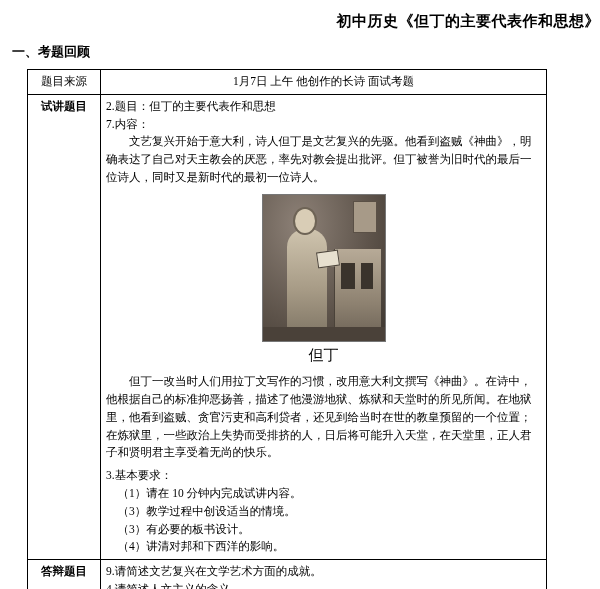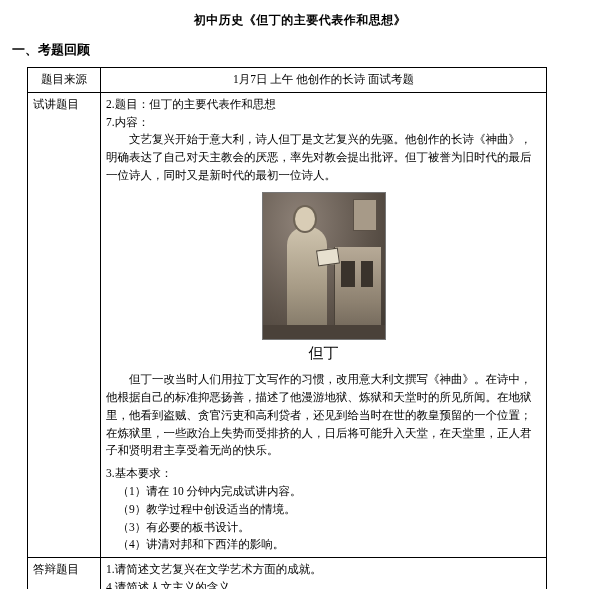--- a/index.html
+++ b/index.html
@@ -15,22 +15,22 @@
     position: relative;
     overflow: hidden;
   }
   .page {
     width: 600px;
     height: 589px;
     box-sizing: border-box;
     padding: 0;
   }
   .doc-title {
-    text-align: center;
-    font-size: 12px;
+    text-align: right;
+    font-size: 15px;
     font-weight: bold;
     letter-spacing: 0.5px;
     margin-top: 12px;
     margin-bottom: 10px;
   }
   .section-heading {
     font-size: 13px;
     font-weight: bold;
     margin: 12px 0 8px 12px;
     font-family: Liberation Serif, serif;
@@ -49,22 +49,23 @@
     padding: 3px 5px;
   }
   td.label {
     width: 62px;
     text-align: center;
     vertical-align: middle;
     font-size: 11.5px;
     padding: 3px 2px;
   }
   td.center-mid {
-    text-align: left;
+    text-align: center;
     vertical-align: middle;
+    font-weight: bold;
   }
   .row-head {
     text-align: center;
     font-size: 11.5px;
     padding: 4px 2px;
   }
   .p {
     margin: 0;
   }
   .indent2 {
@@ -190,50 +191,50 @@
       <tr>
         <td class="label">题目来源</td>
         <td class="row-head">1月7日 上午 他创作的长诗 面试考题</td>
       </tr>
 
       <tr>
         <td class="label center-mid">试讲题目</td>
         <td>
           <p class="p">2.题目：但丁的主要代表作和思想</p>
           <p class="p">7.内容：</p>
-          <p class="p indent2">文艺复兴开始于意大利，诗人但丁是文艺复兴的先驱。他创作的长诗《神曲》，明确表达了自己对天主教会的厌恶，率先对教会提出批评。但丁被誉为旧时代的最后一位诗人，同时又是新时代的最初一位诗人。</p>
+          <p class="p indent2">文艺复兴开始于意大利，诗人但丁是文艺复兴的先驱。他看到盗贼《神曲》，明确表达了自己对天主教会的厌恶，率先对教会提出批评。但丁被誉为旧时代的最后一位诗人，同时又是新时代的最初一位诗人。</p>
 
           <div class="figure-wrap">
             <div class="figure">
               <div class="fig-bg"></div>
               <div class="fig-tower"></div>
               <div class="fig-arch"></div>
               <div class="fig-figure"></div>
               <div class="fig-head"></div>
               <div class="fig-book"></div>
               <div class="fig-ground"></div>
             </div>
           </div>
           <div class="fig-caption">但丁</div>
 
           <p class="p indent2">但丁一改当时人们用拉丁文写作的习惯，改用意大利文撰写《神曲》。在诗中，他根据自己的标准抑恶扬善，描述了他漫游地狱、炼狱和天堂时的所见所闻。在地狱里，他看到盗贼、贪官污吏和高利贷者，还见到给当时在世的教皇预留的一个位置；在炼狱里，一些政治上失势而受排挤的人，日后将可能升入天堂，在天堂里，正人君子和贤明君主享受着无尚的快乐。</p>
 
           <div class="block-gap"></div>
 
           <p class="p">3.基本要求：</p>
           <p class="req-line">（1）请在 10 分钟内完成试讲内容。</p>
-          <p class="req-line">（9）教学过程中创设适当的情境。</p>
+          <p class="req-line">（3）教学过程中创设适当的情境。</p>
           <p class="req-line">（3）有必要的板书设计。</p>
           <p class="req-line">（4）讲清对邦和下西洋的影响。</p>
         </td>
       </tr>
 
       <tr>
         <td class="label center-mid">答辩题目</td>
         <td>
-          <p class="p">1.请简述文艺复兴在文学艺术方面的成就。</p>
+          <p class="p">9.请简述文艺复兴在文学艺术方面的成就。</p>
           <p class="p">4.请简述人文主义的含义</p>
         </td>
       </tr>
     </tbody>
   </table>
 
 </div>
 
 </body></html>

